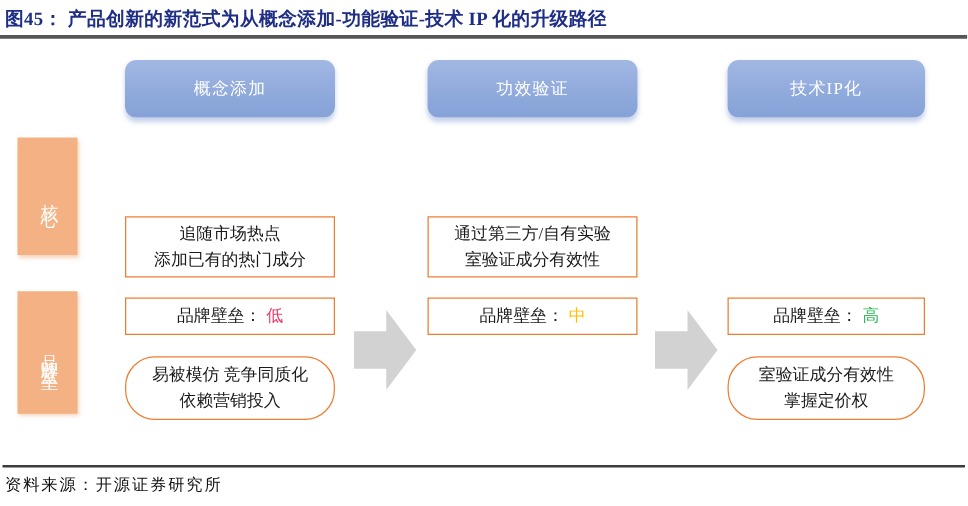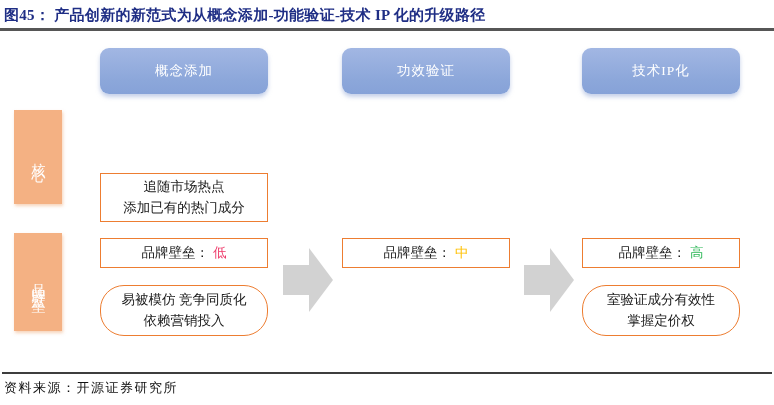--- a/index.html
+++ b/index.html
@@ -73,20 +73,22 @@
 
   <div class="hdr c1">概念添加</div>
   <div class="hdr c2">功效验证</div>
   <div class="hdr c3">技术IP化</div>
 
   <div class="rowlabel core">核心</div>
   <div class="rowlabel brand">品牌壁垒</div>
 
   <div class="obox core-box c1">追随市场热点
 添加已有的热门成分</div>
+  <div class="obox core-box c2">通过第三方/自有实验
+室验证成分有效性</div>
 
   <div class="obox blabel c1">
     <span>品牌壁垒：</span>
       <span class="lvl lvl-low">低</span>
   </div>
   <div class="obox blabel c2">
     <span>品牌壁垒：</span>
       <span class="lvl lvl-mid">中</span>
   </div>
   <div class="obox blabel c3">

